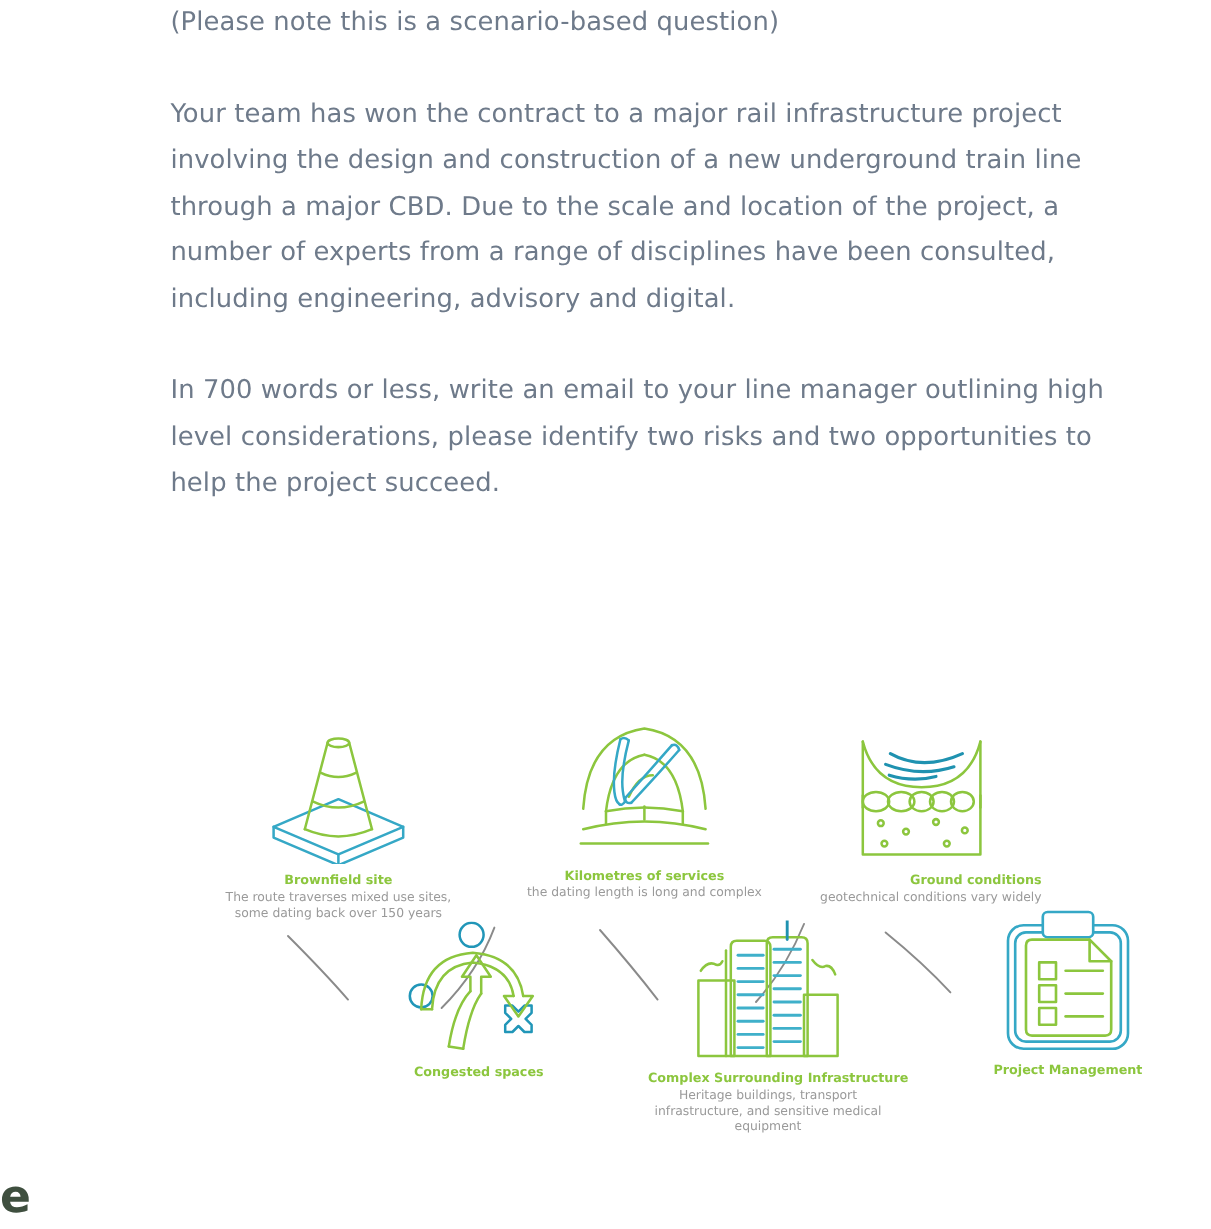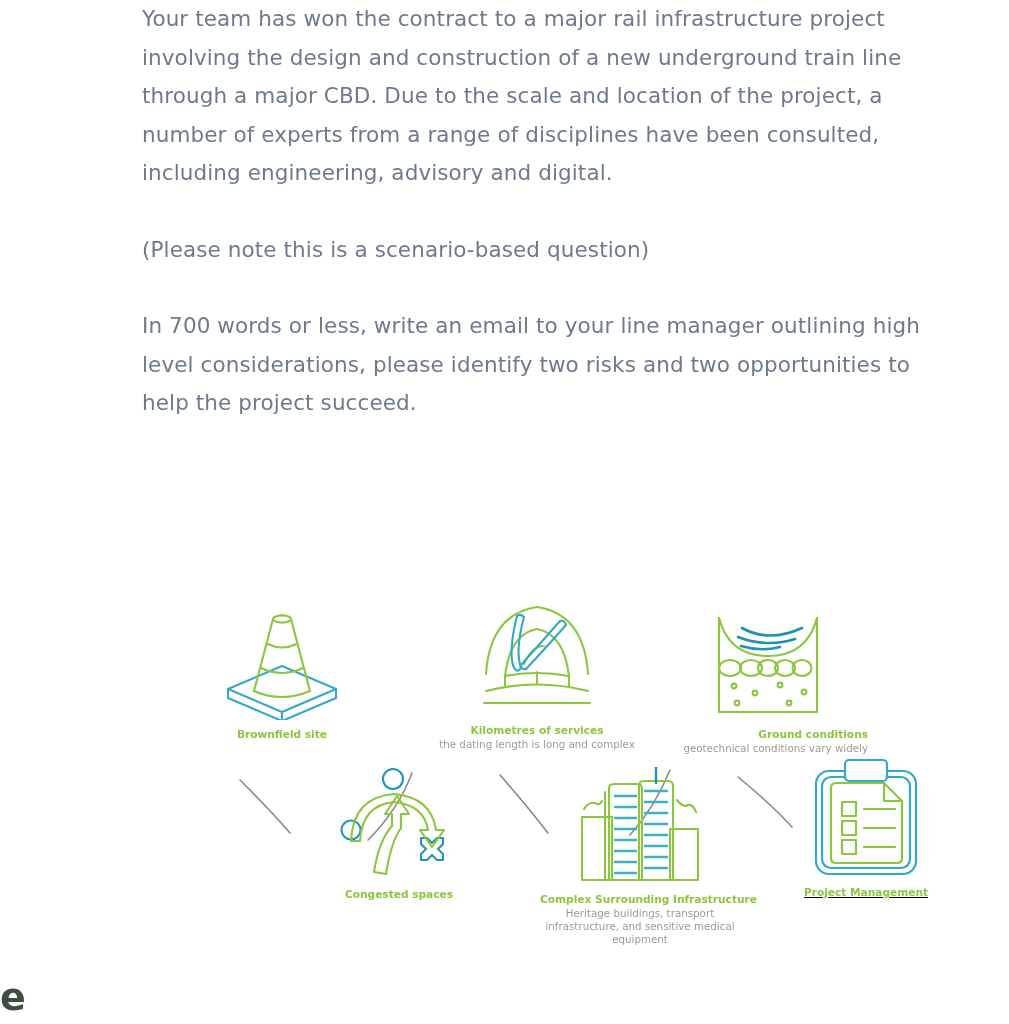--- a/index.html
+++ b/index.html
@@ -69,21 +69,21 @@
     font-weight: 400;
     margin-top: 1px;
   }
 
   
   #item-0 { left: 0px;   top: 10px; }
   #item-1 { left: 255px; top: 6px;  }
   #item-2 { left: 486px; top: 10px; text-align: right; }
   #item-3 { left: 117px; top: 170px; }
   #item-4 { left: 358px; top: 175px; }
-  #item-5 { left: 584px; top: 168px; text-decoration: underline; }
+  #item-5 { left: 608px; top: 168px; }
 
   #connectors {
     position: absolute;
     left: 0; top: 0;
     width: 790px; height: 375px;
     pointer-events: none;
   }
 
   
   #logo-fragment {
@@ -94,22 +94,22 @@
     font-weight: 700;
     color: #3f4f3f;
     font-family: "DejaVu Sans", "Liberation Sans", sans-serif;
     line-height: 1;
   }
 </style>
 </head>
 <body>
 
 <div id="question-block">
+  <p class="q-para note">(Please note this is a scenario-based question)</p>
   <p class="q-para body1">Your team has won the contract to a major rail infrastructure project involving the design and construction of a new underground train line through a major CBD. Due to the scale and location of the project, a number of experts from a range of disciplines have been consulted, including engineering, advisory and digital.</p>
-  <p class="q-para note">(Please note this is a scenario-based question)</p>
   <p class="q-para body2">In 700 words or less, write an email to your line manager outlining high level considerations, please identify two risks and two opportunities to help the project succeed.</p>
 </div>
 
 <div id="infographic">
 
   <svg id="connectors" viewBox="0 0 790 375">
     <g fill="none" stroke="#8a8a8a" stroke-width="1.6" stroke-linecap="round">
       <path d="M 90 185 Q 120 215 140 238"></path>
       <path d="M 218 245 Q 248 215 262 178"></path>
       <path d="M 350 180 Q 378 212 398 238"></path>
@@ -134,20 +134,21 @@
             <path d="M 56 11 L 37 83"></path>
             <path d="M 74 11 L 93 83"></path>
             <path d="M 37 83 Q 65 95 93 83"></path>
             <path d="M 50.5 36 Q 65 43 79.5 36"></path>
             <path d="M 44 60 Q 65 70 86 60"></path>
           </g>
         </g>
       </svg>
     </div>
     <div class="cap-title">Brownfield site</div>
+    <div class="cap-desc">The route traverses mixed use sites, some dating back over 150 years</div>
   </div>
 
   <div class="info-item" id="item-1">
     <div class="icon-slot">
       <svg width="130" height="118" viewBox="0 0 130 118">
         <g fill="none" stroke-width="2.1" stroke-linecap="round" stroke-linejoin="round">
           <g stroke="#8cc63e">
 
             <path d="M 14 76 Q 18 16 65 9 Q 112 16 116 76"></path>
             <path d="M 33 78 Q 38 36 65 31"></path>

